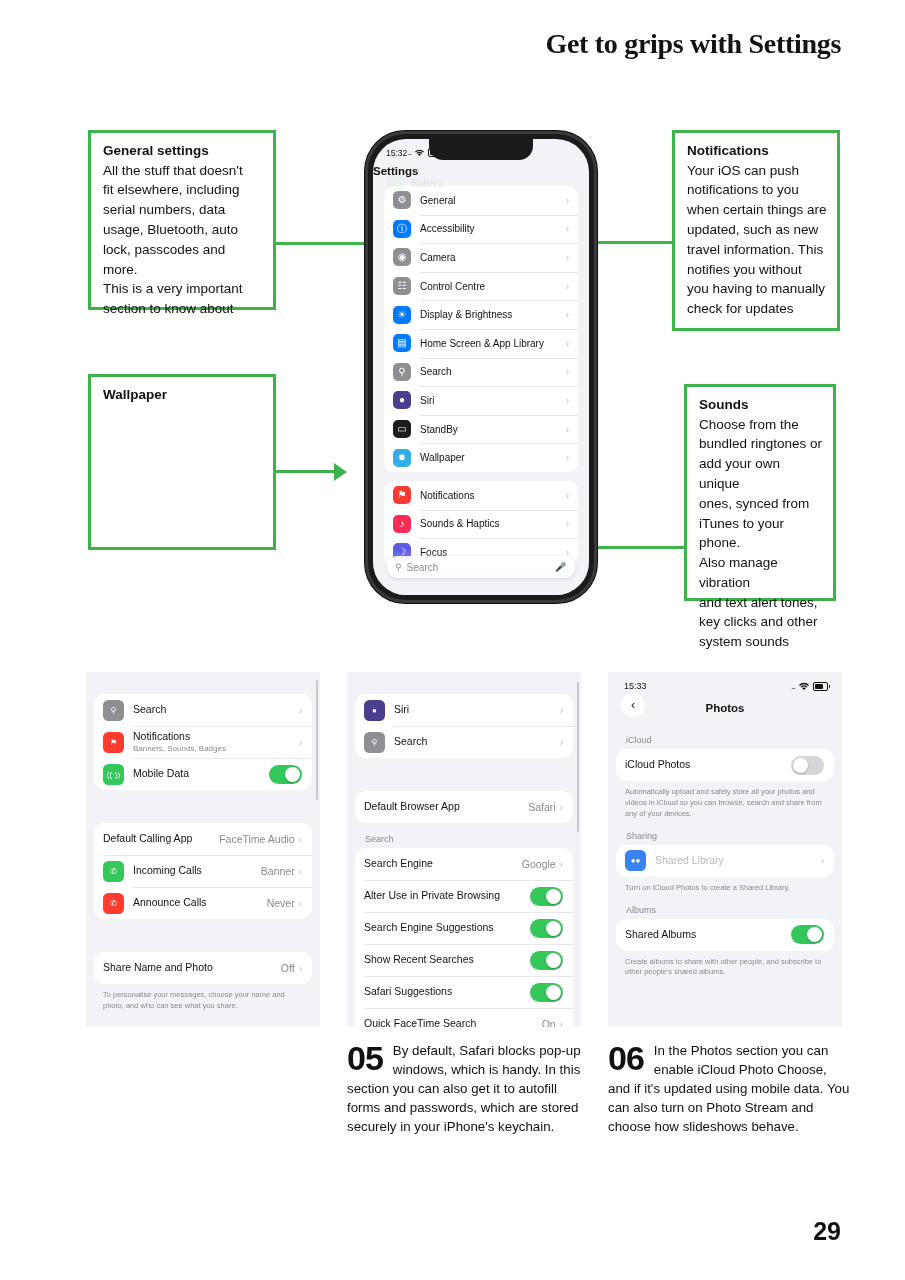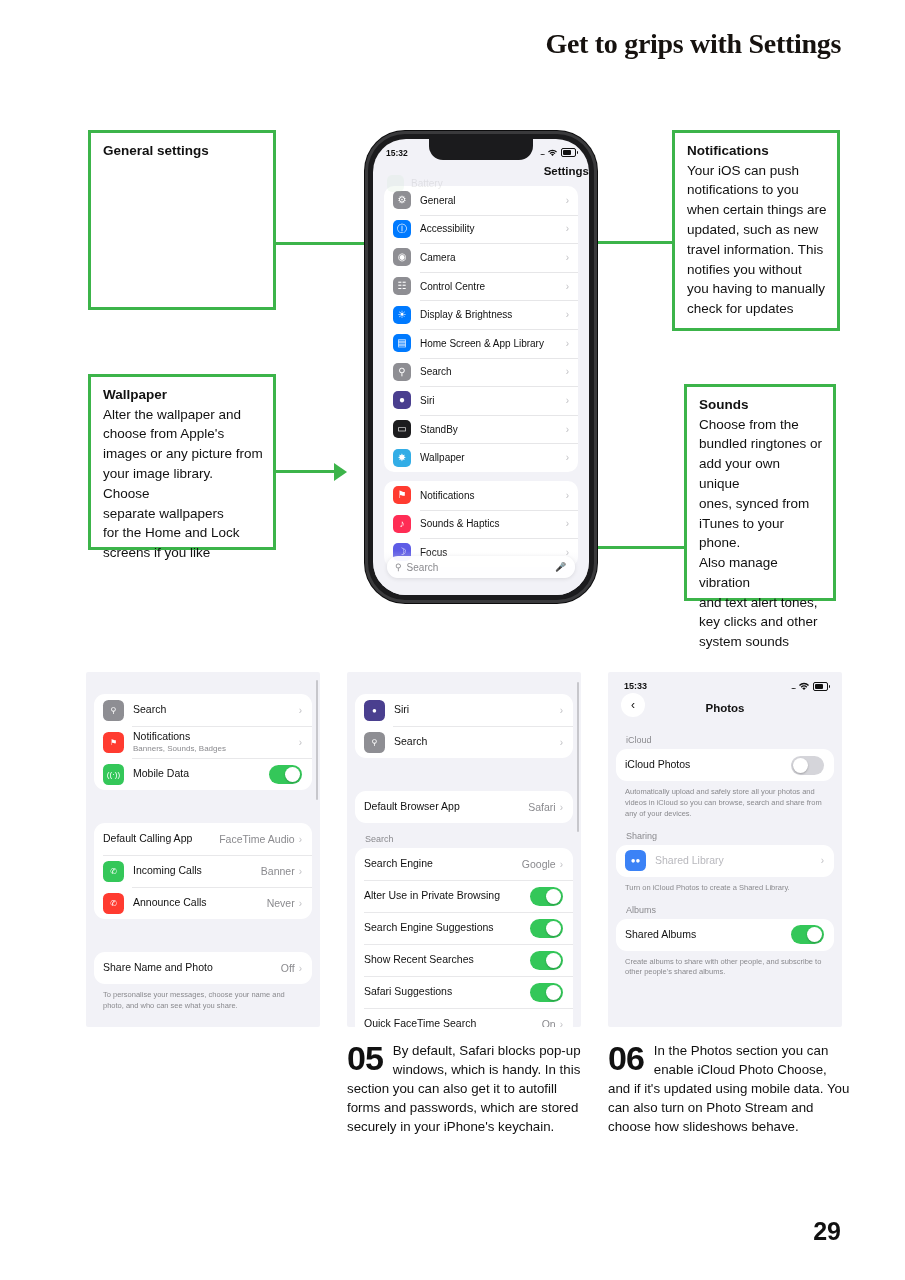--- a/index.html
+++ b/index.html
@@ -52,34 +52,34 @@
   .phone-screen{
     position:absolute;left:8px;top:8px;right:8px;bottom:8px;
     border-radius:33px;background:#f2f2f7;overflow:hidden;
   }
   .notch{
     position:absolute;left:50%;transform:translateX(-50%);top:0;
     width:104px;height:21px;background:#1b1b1d;border-radius:0 0 14px 14px;z-index:6;
   }
   .statusbar{
     position:absolute;left:0;right:0;top:0;height:24px;z-index:5;
-    display:flex;align-items:center;justify-content:space-between;
+    display:flex;align-items:center;
     padding:3px 13px 0 13px;box-sizing:border-box;
-    font-size:8.5px;font-weight:bold;color:#111;
+    font-size:8.5px;font-weight:normal;color:#111;
   }
   .sb-right{display:flex;align-items:center;gap:3px;}
   .sb-dots{font-size:7px;letter-spacing:-1px;color:#111;}
   .batt{
     width:13px;height:7px;border:1px solid #111;border-radius:2px;position:relative;
   }
   .batt::after{content:"";position:absolute;left:1px;top:1px;bottom:1px;width:8px;background:#111;border-radius:1px;}
   .batt::before{content:"";position:absolute;right:-3px;top:2px;width:1.5px;height:3px;background:#111;border-radius:0 1px 1px 0;}
 
   .nav-title{
-    position:absolute;left:0;right:0;top:26px;text-align:right;
+    position:absolute;left:0;right:0;top:26px;text-align:left;
     font-size:11.5px;font-weight:bold;color:#111;z-index:4;
   }
   .ghost-row{
     position:absolute;left:14px;top:36px;display:flex;align-items:center;gap:7px;opacity:.18;z-index:3;
   }
   .ghost-ic{width:17px;height:17px;border-radius:5px;background:#c9e7cd;}
   .ghost-tx{font-size:10px;color:#8a8a8e;}
 
   .list-scroll{position:absolute;left:0;right:0;top:47px;bottom:0;}
   .group{
@@ -137,21 +137,21 @@
   }
   .ptoggle::after{content:"";position:absolute;top:2px;left:16px;width:15px;height:15px;border-radius:50%;background:#fff;box-shadow:0 1px 2px rgba(0,0,0,.25);}
   .ptoggle.off{background:#d5d5da;}
   .ptoggle.off::after{left:2px;}
   .pfoot{font-size:7.5px;color:#8a8a8e;line-height:1.45;margin:-5px 16px 11px 17px;}
   .phdr{font-size:9px;color:#8a8a8e;margin:0 0 4px 18px;}
   .pspacer{height:22px;}
 
   .p-statusbar{
     display:flex;align-items:flex-end;justify-content:space-between;
-    padding:9px 14px 0 16px;font-size:9px;font-weight:bold;color:#111;
+    padding:9px 14px 0 16px;font-size:9px;font-weight:normal;color:#111;
   }
   .p-nav{position:relative;height:34px;display:flex;align-items:center;justify-content:center;margin-bottom:10px;}
   .p-nav-title{font-size:11.5px;font-weight:bold;color:#111;}
   .p-back{
     position:absolute;left:13px;top:2px;width:24px;height:24px;border-radius:50%;
     background:#fff;display:flex;align-items:center;justify-content:center;
     font-size:12px;color:#111;
   }
 
   
@@ -171,31 +171,31 @@
 </style>
 </head>
 <body>
 
 <div class="page">
 
   <div class="page-title">Get to grips with Settings</div>
 
   <div class="callout" id="callout-general">
     <div class="c-title">General settings</div>
+    <div class="c-body">All the stuff that doesn't
+fit elsewhere, including
+serial numbers, data
+usage, Bluetooth, auto
+lock, passcodes and more.
+This is a very important
+section to know about</div>
   </div>
 
   <div class="callout" id="callout-wallpaper">
     <div class="c-title">Wallpaper</div>
-    <div class="c-body">Alter the wallpaper and
-choose from Apple's
-images or any picture from
-your image library. Choose
-separate wallpapers
-for the Home and Lock
-screens if you like</div>
   </div>
 
   <div class="callout" id="callout-notifications">
     <div class="c-title">Notifications</div>
     <div class="c-body">Your iOS can push
 notifications to you
 when certain things are
 updated, such as new
 travel information. This
 notifies you without

